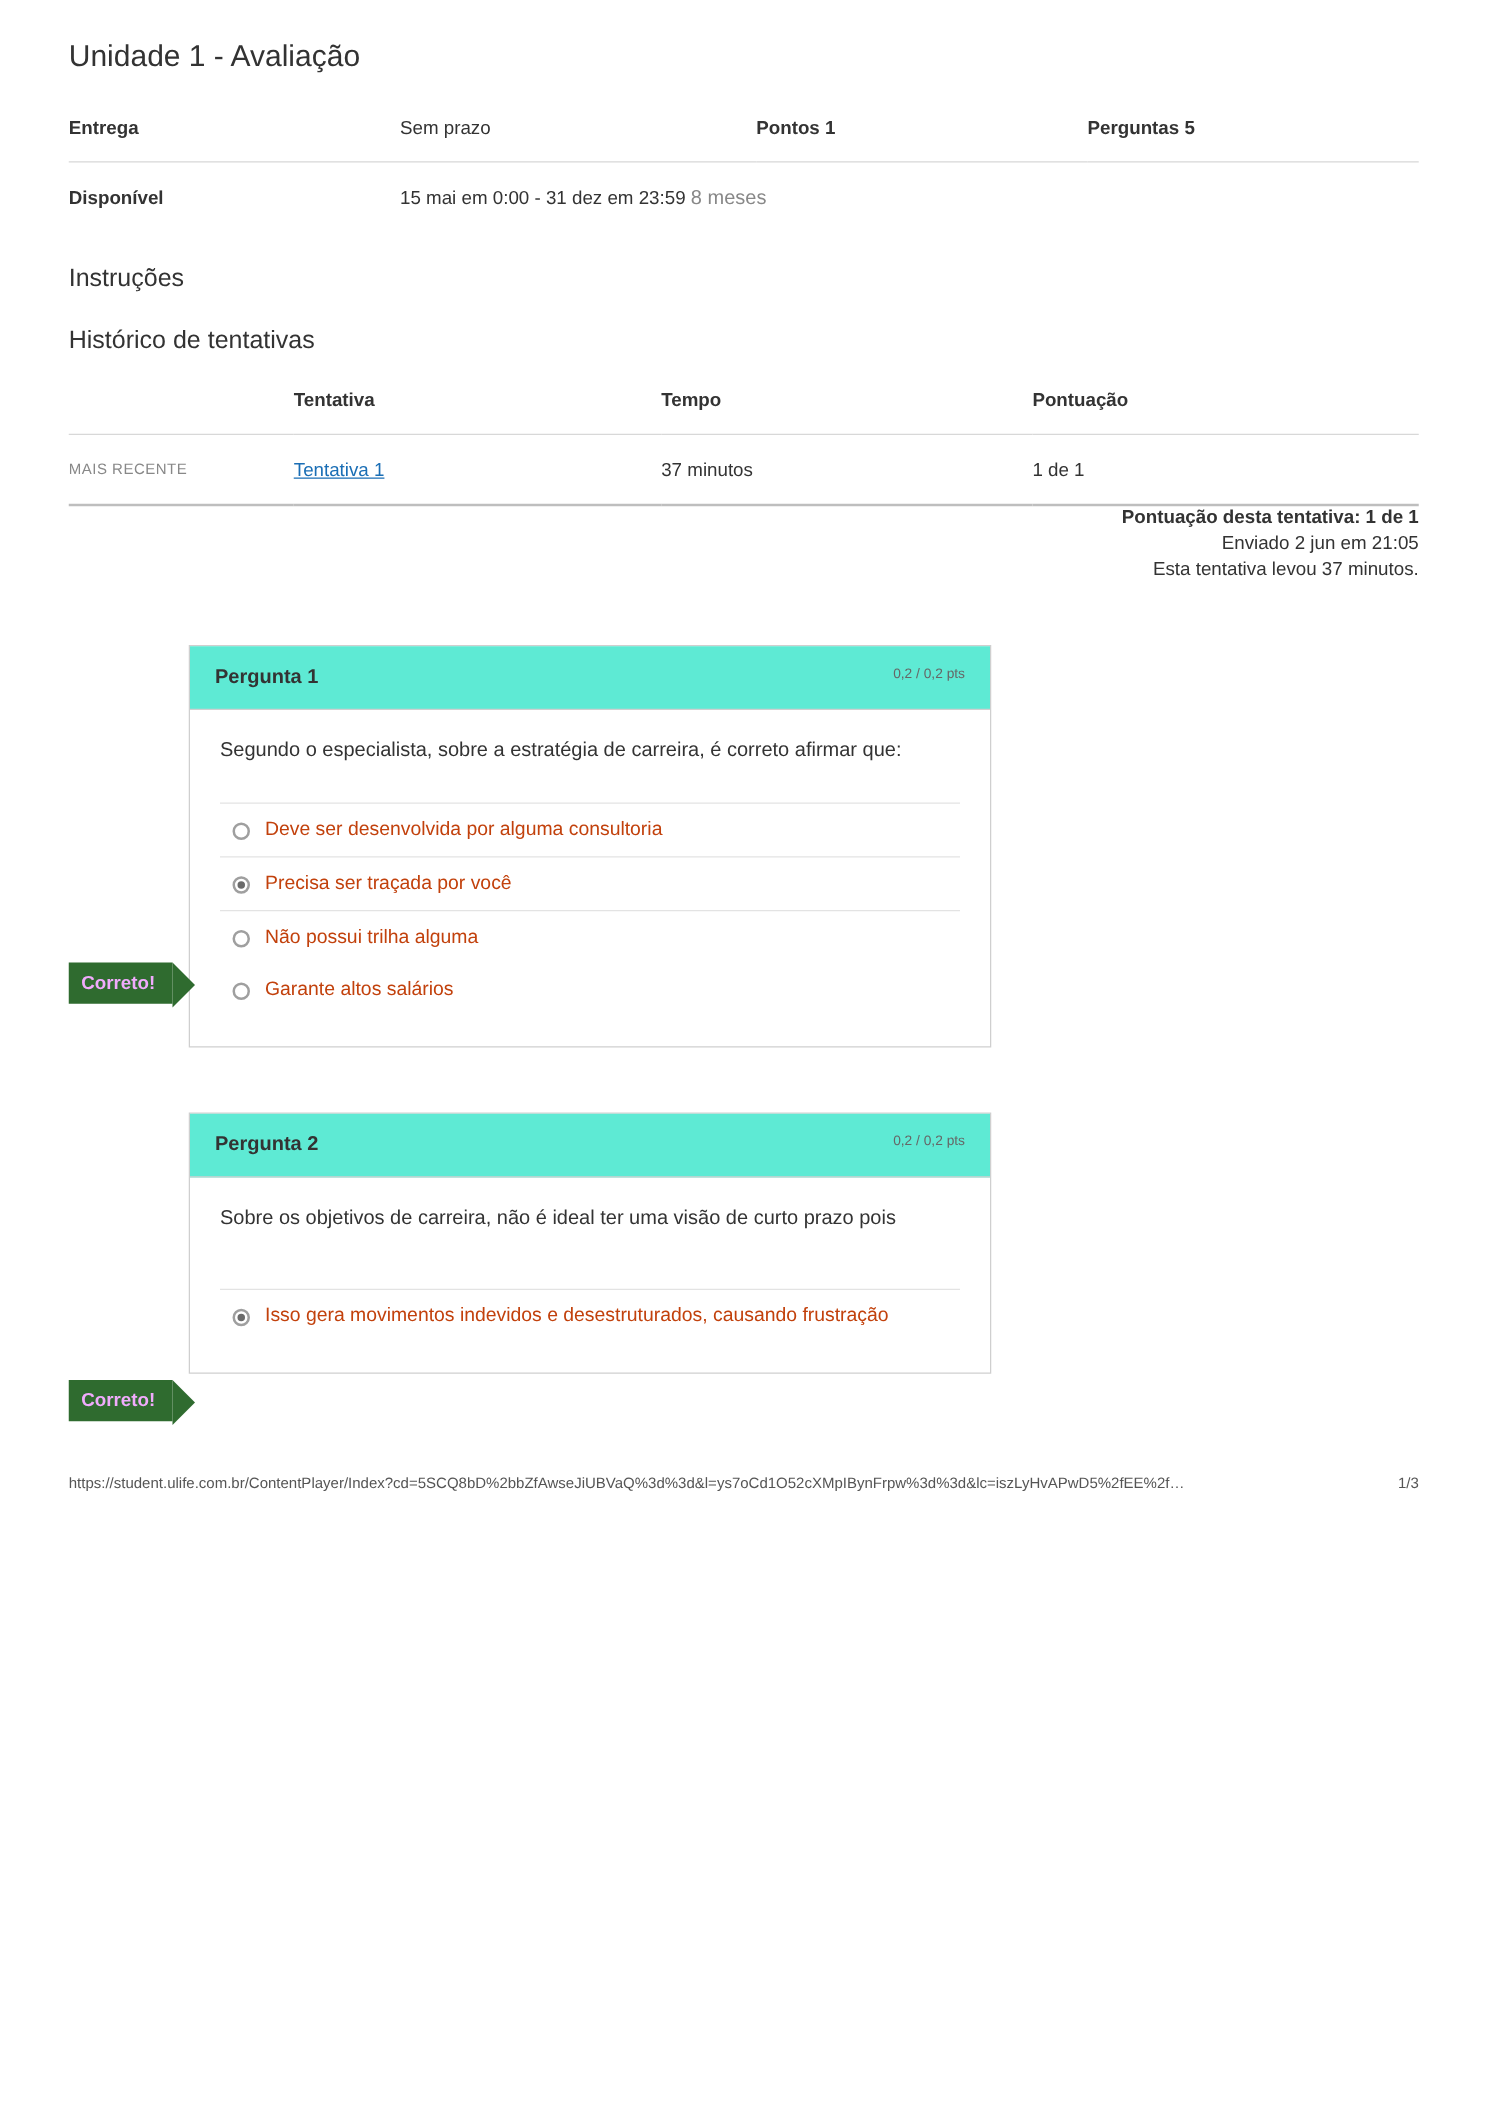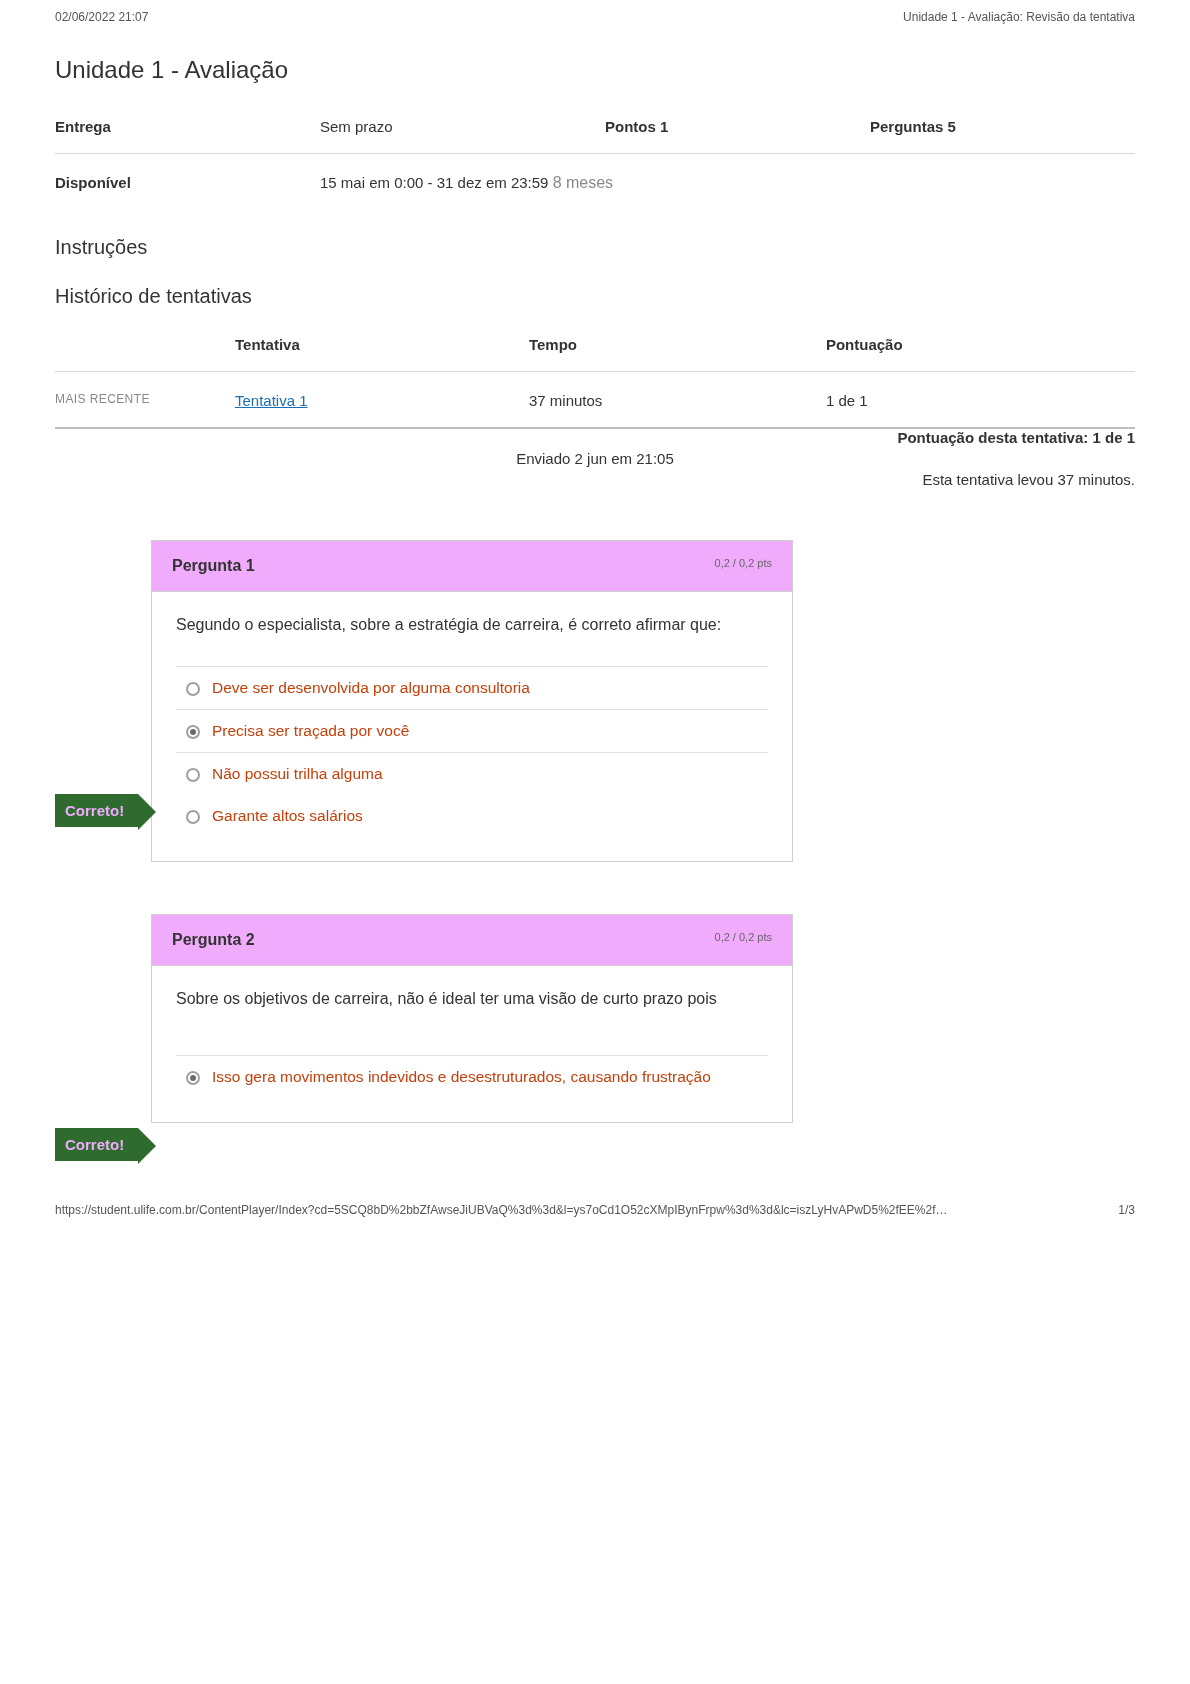--- a/index.html
+++ b/index.html
@@ -40,21 +40,21 @@
   .question-block {
     position: relative;
     margin-top: 52px;
     margin-left: 96px;
     width: 642px;
   }
   .question-card {
     border: 1px solid #cfcfcf;
   }
   .question-header {
-    background: #f0abfc;
+    background: #5eead4;
     border-bottom: 1px solid #cfcfcf;
     padding: 16px 20px;
     display: flex;
     justify-content: space-between;
     font-weight: bold;
     font-size: 16px;
   }
   .question-header .pts { font-weight: normal; color: #666; font-size: 11px; margin-left: 36px; }
   .question-body { padding: 22px 24px 24px 24px; }
   .question-text { font-size: 16px; margin-bottom: 30px; line-height: 1.4; }
@@ -103,24 +103,20 @@
     font-size: 12px;
     color: #555;
     margin-top: 40px;
   }
 </style>
 </head>
 <body>
 
 <div class="page">
 
-  <div style="display:flex; justify-content:space-between; font-size:12px; color:#555; padding-top:10px;">
-    <span>02/06/2022 21:07</span>
-    <span>Unidade 1 - Avaliação: Revisão da tentativa</span>
-  </div>
 
   <h1 style="font-size:24px; font-weight:normal; padding:32px 0 4px 0;">Unidade 1 - Avaliação</h1>
 
   <table class="details-table">
     <tbody>
         <tr>
       <td class="k"><span>Entrega</span></td>
       <td><span>Sem prazo</span></td>
       <td class="k"><b><span>Pontos</span></b> <span>1</span></td>
       <td class="k"><b><span>Perguntas</span></b> <span>5</span></td>
@@ -149,21 +145,21 @@
       <td style="color:#888; font-size:12px; letter-spacing:0.4px;">MAIS RECENTE</td>
       <td><a class="link" href="#">Tentativa 1</a></td>
       <td>37 minutos</td>
       <td>1 de 1</td>
     </tr>
   </tbody>
     </table>
 
   <div style="text-align:right; font-size:15px;">
     <div style="font-weight:bold;">Pontuação desta tentativa: 1 de 1</div>
-    <div style="margin-top:4px;text-align:center;">Enviado 2 jun em 21:05</div>
+    <div style="margin-top:4px;">Enviado 2 jun em 21:05</div>
     <div style="margin-top:4px;">Esta tentativa levou 37 minutos.</div>
   </div>
 
   <div class="question-block">
     <div class="question-card">
       <div class="question-header">
         <span>Pergunta 1</span>
         <span class="pts">0,2 / 0,2 pts</span>
       </div>
       <div class="question-body">

